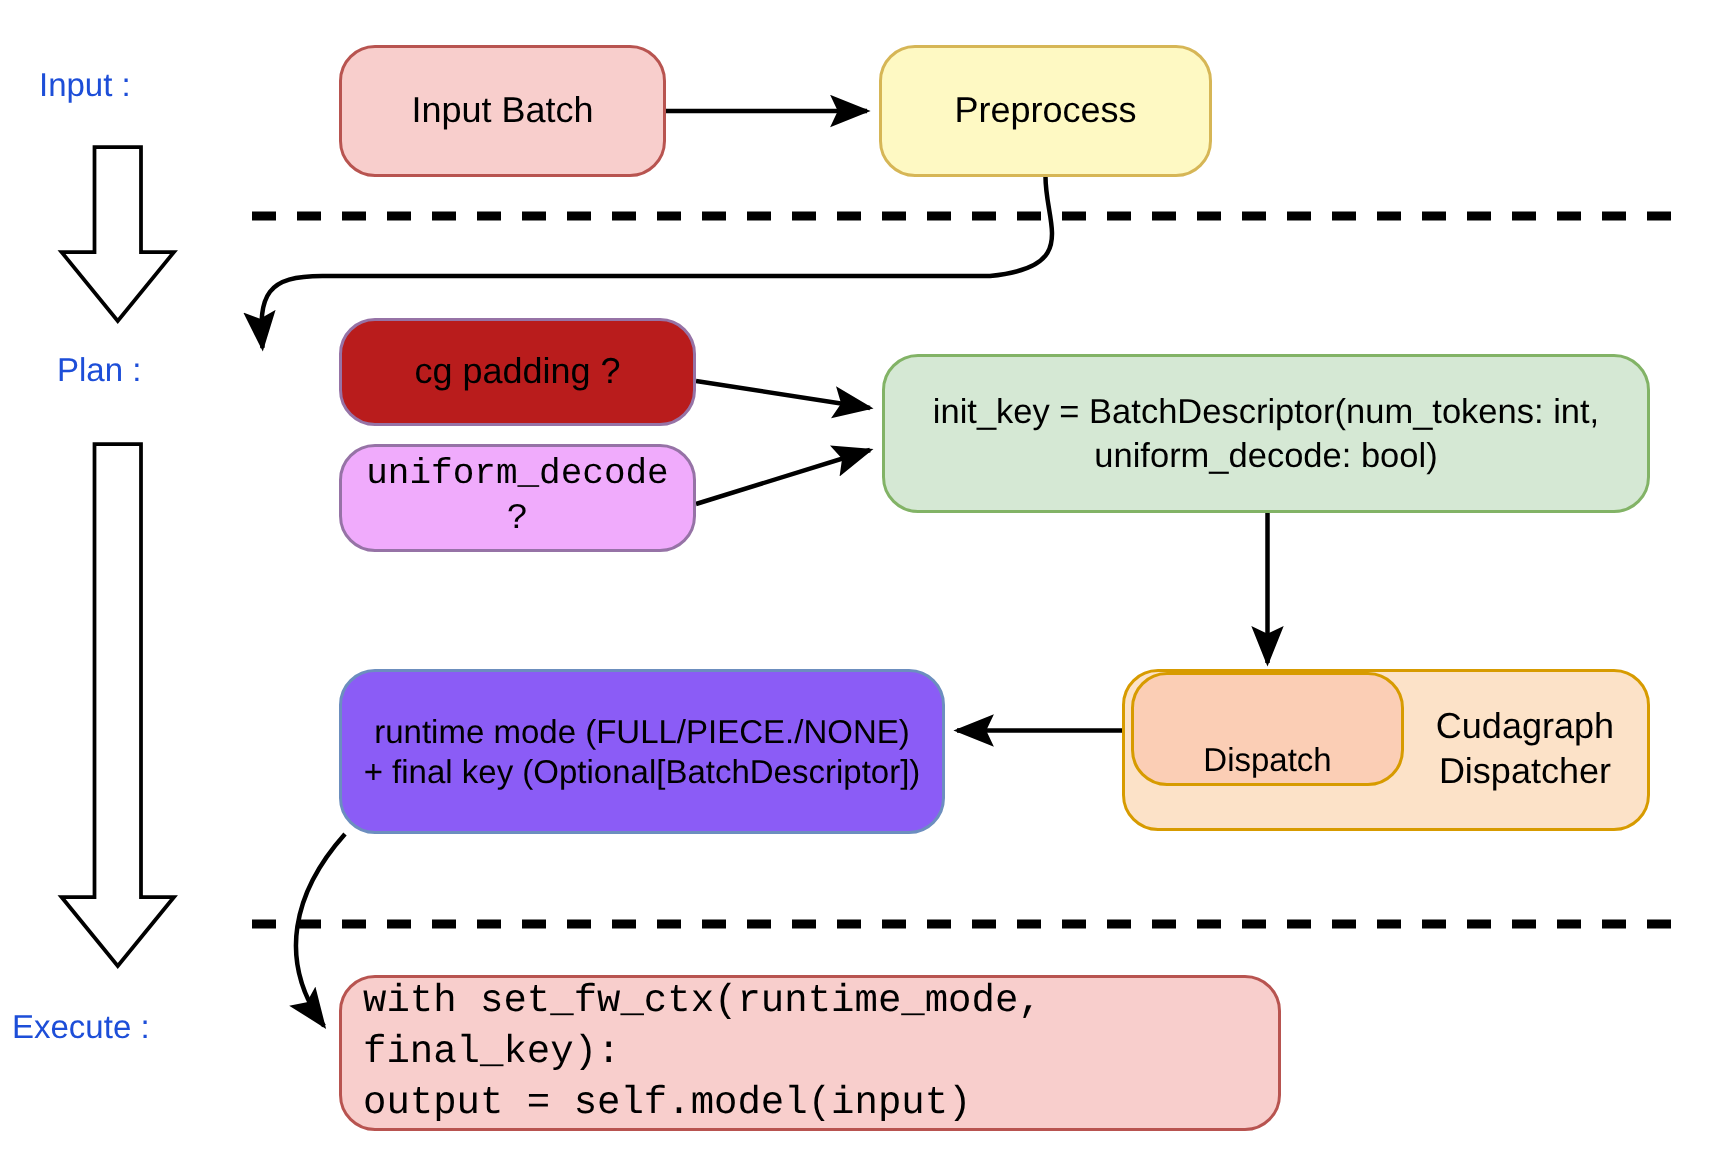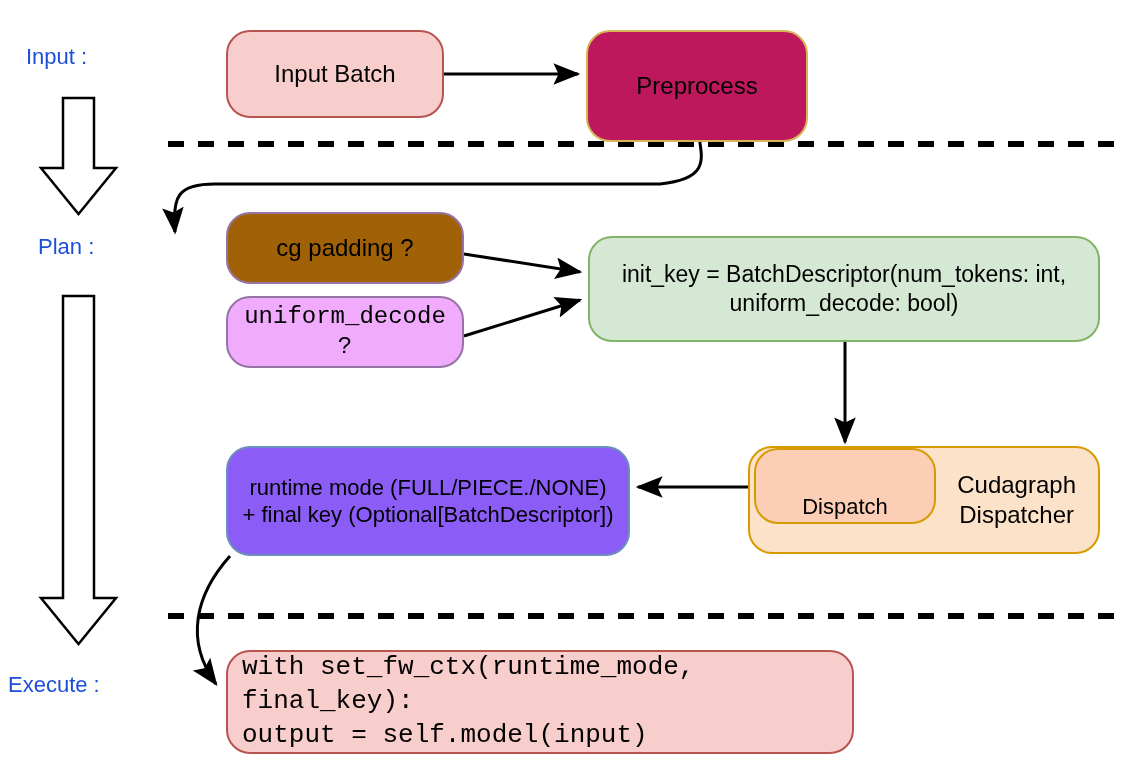--- a/index.html
+++ b/index.html
@@ -85,25 +85,25 @@
   </svg>
 
   <div class="stage-label" style="left:26px;top:44px;">Input :</div>
   <div class="stage-label" style="left:38px;top:234px;">Plan :</div>
   <div class="stage-label" style="left:8px;top:672px;">Execute :</div>
 
   <div class="node" style="left:226px;top:30px;width:218px;height:88px;background:#F8CECC;border-color:#B85450;">
     <span class="txt">Input Batch</span>
   </div>
 
-  <div class="node" style="left:586px;top:30px;width:222px;height:112px;background:#be185d;border-color:#D6B656;">
+  <div class="node" style="left:586px;top:30px;width:222px;height:88px;background:#fef9c3;border-color:#D6B656;">
     <span class="txt">Preprocess</span>
   </div>
 
-  <div class="node" style="left:226px;top:212px;width:238px;height:72px;background:#a16207;border-color:#9673A6;">
+  <div class="node" style="left:226px;top:212px;width:238px;height:72px;background:#b91c1c;border-color:#9673A6;">
     <span class="txt">cg padding ?</span>
   </div>
 
   <div class="node" style="left:226px;top:296px;width:238px;height:72px;background:#f0abfc;border-color:#9673A6;font-family:Liberation Mono, monospace;">
     <span class="txt">uniform_decode ?</span>
   </div>
 
   <div class="node" style="left:588px;top:236px;width:512px;height:106px;background:#D5E8D4;border-color:#82B366;font-size:23px;">
     <span class="txt">init_key = BatchDescriptor(num_tokens: int,
 uniform_decode: bool)</span>

